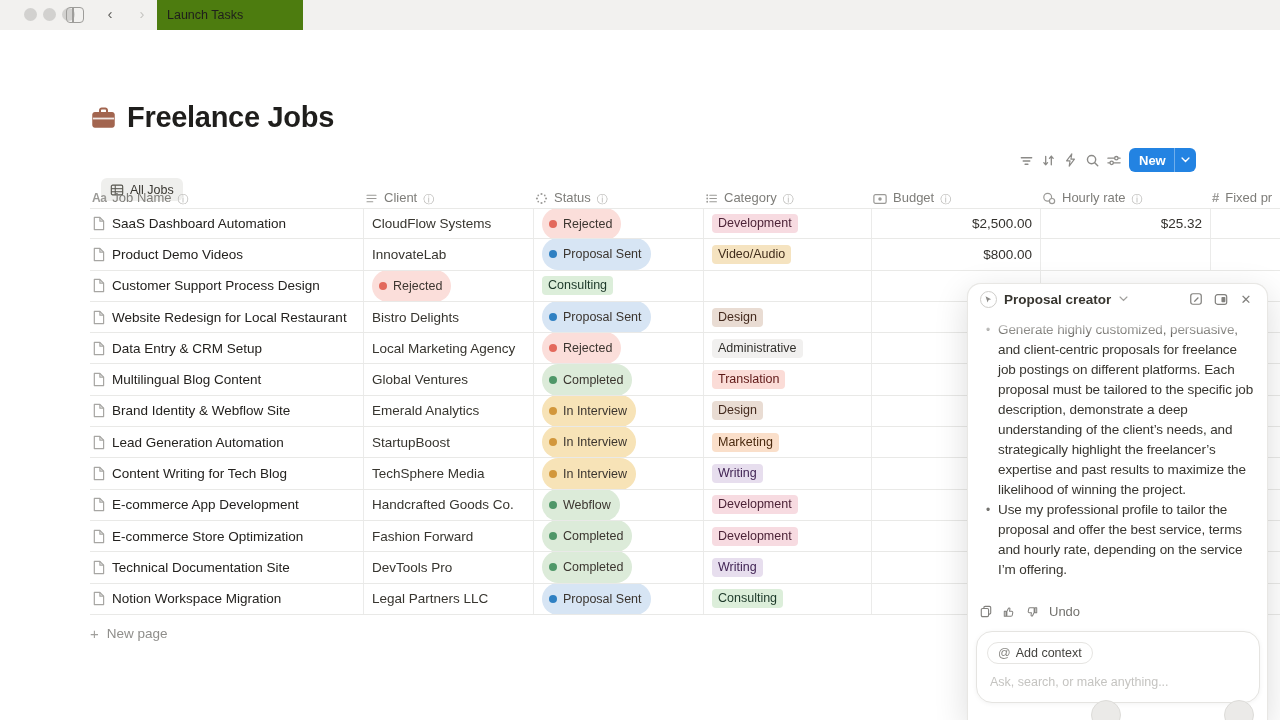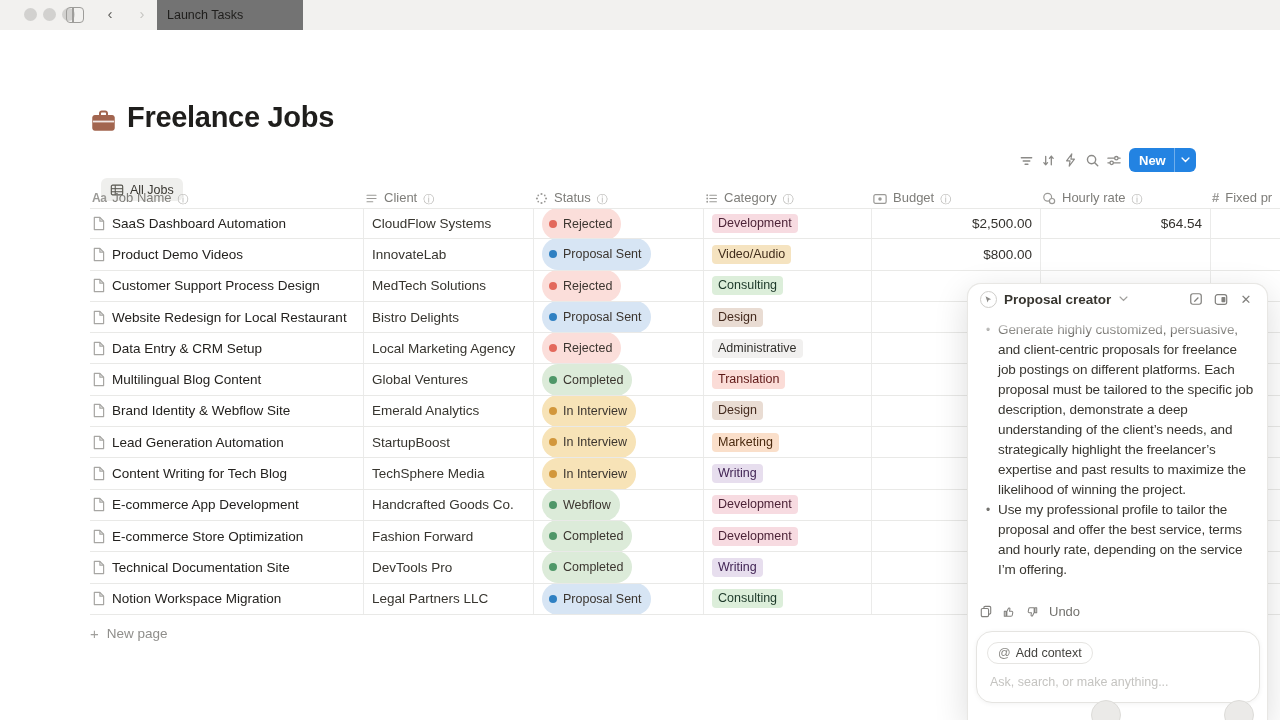--- a/index.html
+++ b/index.html
@@ -11,25 +11,25 @@
   .topbar { position:absolute; top:0; left:0; width:1280px; height:30px; background:#f2f1ef; }
   .lights { position:absolute; left:24px; top:8px; display:flex; gap:6px; }
   .light { width:13px; height:13px; border-radius:50%; background:#d2d1cf; }
   .sidebar-toggle { position:absolute; left:66px; top:7px; width:18px; height:16px;
     border:1.6px solid #9e9d9a; border-radius:4px; }
   .sidebar-toggle::after { content:""; position:absolute; left:5px; top:0; bottom:0;
     width:1.6px; background:#9e9d9a; }
   .nav-chevron { position:absolute; top:5px; font-size:15px; color:#5f5e5b; width:20px; text-align:center; }
   .nav-back { left:100px; }
   .nav-fwd  { left:132px; color:#c6c5c2; }
-  .tab { position:absolute; left:157px; top:0; width:146px; height:30px; background:#737373;
+  .tab { position:absolute; left:157px; top:0; width:146px; height:30px; background:#4d7c0f;
     display:flex; align-items:center; padding-left:10px; font-size:12.5px; color:#1f1e1c; }
 
   
-  .title-row { position:absolute; left:90px; top:101px; display:flex; align-items:flex-end; gap:10px; }
+  .title-row { position:absolute; left:90px; top:101px; display:flex; align-items:center; gap:10px; }
   .title-icon { width:27px; height:27px; }
   .page-title { font-size:29px; font-weight:700; letter-spacing:-0.3px; color:#1f1e1c; }
 
   .view-row { position:absolute; left:101px; top:146px; height:24px;margin-top:32px; }
   .view-pill { display:inline-flex; align-items:center; gap:6px; height:23px; padding:0 9px;
     background:#efefed; border-radius:6px; font-size:12.5px; font-weight:500; color:#37352f; }
 
   .tools { position:absolute; top:147px; left:1015px; display:flex; align-items:center; gap:0; height:26px; }
   .tool-ic { width:22px; height:22px; display:flex; align-items:center; justify-content:center; color:#8b8a87; }
   .new-btn { display:flex; align-items:center; height:24px; border-radius:6px; overflow:hidden;
@@ -293,21 +293,21 @@
           <span class="pill-label">Rejected</span>
         </span>
       </div>
       <div class="cell">
         <span class="tag" style="background: rgb(247, 219, 225); color: rgb(76, 35, 55);">Development</span>
       </div>
       <div class="cell cell-num">
         <span>$2,500.00</span>
       </div>
       <div class="cell cell-num">
-        <span>$64.54</span>
+        <span>$25.32</span>
       </div>
       <div class="cell"></div>
     </div>
 
     <div class="grid-row">
       <div class="cell cell-job">
         <span class="doc-ic">
           <svg width="13" height="15" viewBox="0 0 14 16">
                 <path d="M2.5 1.5h6l4 4v9h-10z" fill="none" stroke="#a7a6a3" stroke-width="1.3" stroke-linejoin="round"></path>
                 <path d="M8.5 1.5v4h4" fill="none" stroke="#a7a6a3" stroke-width="1.3" stroke-linejoin="round"></path>
@@ -338,23 +338,20 @@
 
     <div class="grid-row">
       <div class="cell cell-job">
         <span class="doc-ic">
           <svg width="13" height="15" viewBox="0 0 14 16">
                 <path d="M2.5 1.5h6l4 4v9h-10z" fill="none" stroke="#a7a6a3" stroke-width="1.3" stroke-linejoin="round"></path>
                 <path d="M8.5 1.5v4h4" fill="none" stroke="#a7a6a3" stroke-width="1.3" stroke-linejoin="round"></path>
               </svg>
         </span>
         <span>Customer Support Process Design</span>
-      </div>
-      <div class="cell cell-client">
-        <span>MedTech Solutions</span>
       </div>
       <div class="cell">
         <span class="pill" style="background: rgb(251, 222, 218);">
           <span class="dot" style="background: rgb(227, 105, 92);"></span>
           <span class="pill-label">Rejected</span>
         </span>
       </div>
       <div class="cell">
         <span class="tag" style="background: rgb(220, 238, 218); color: rgb(28, 56, 41);">Consulting</span>
       </div>

